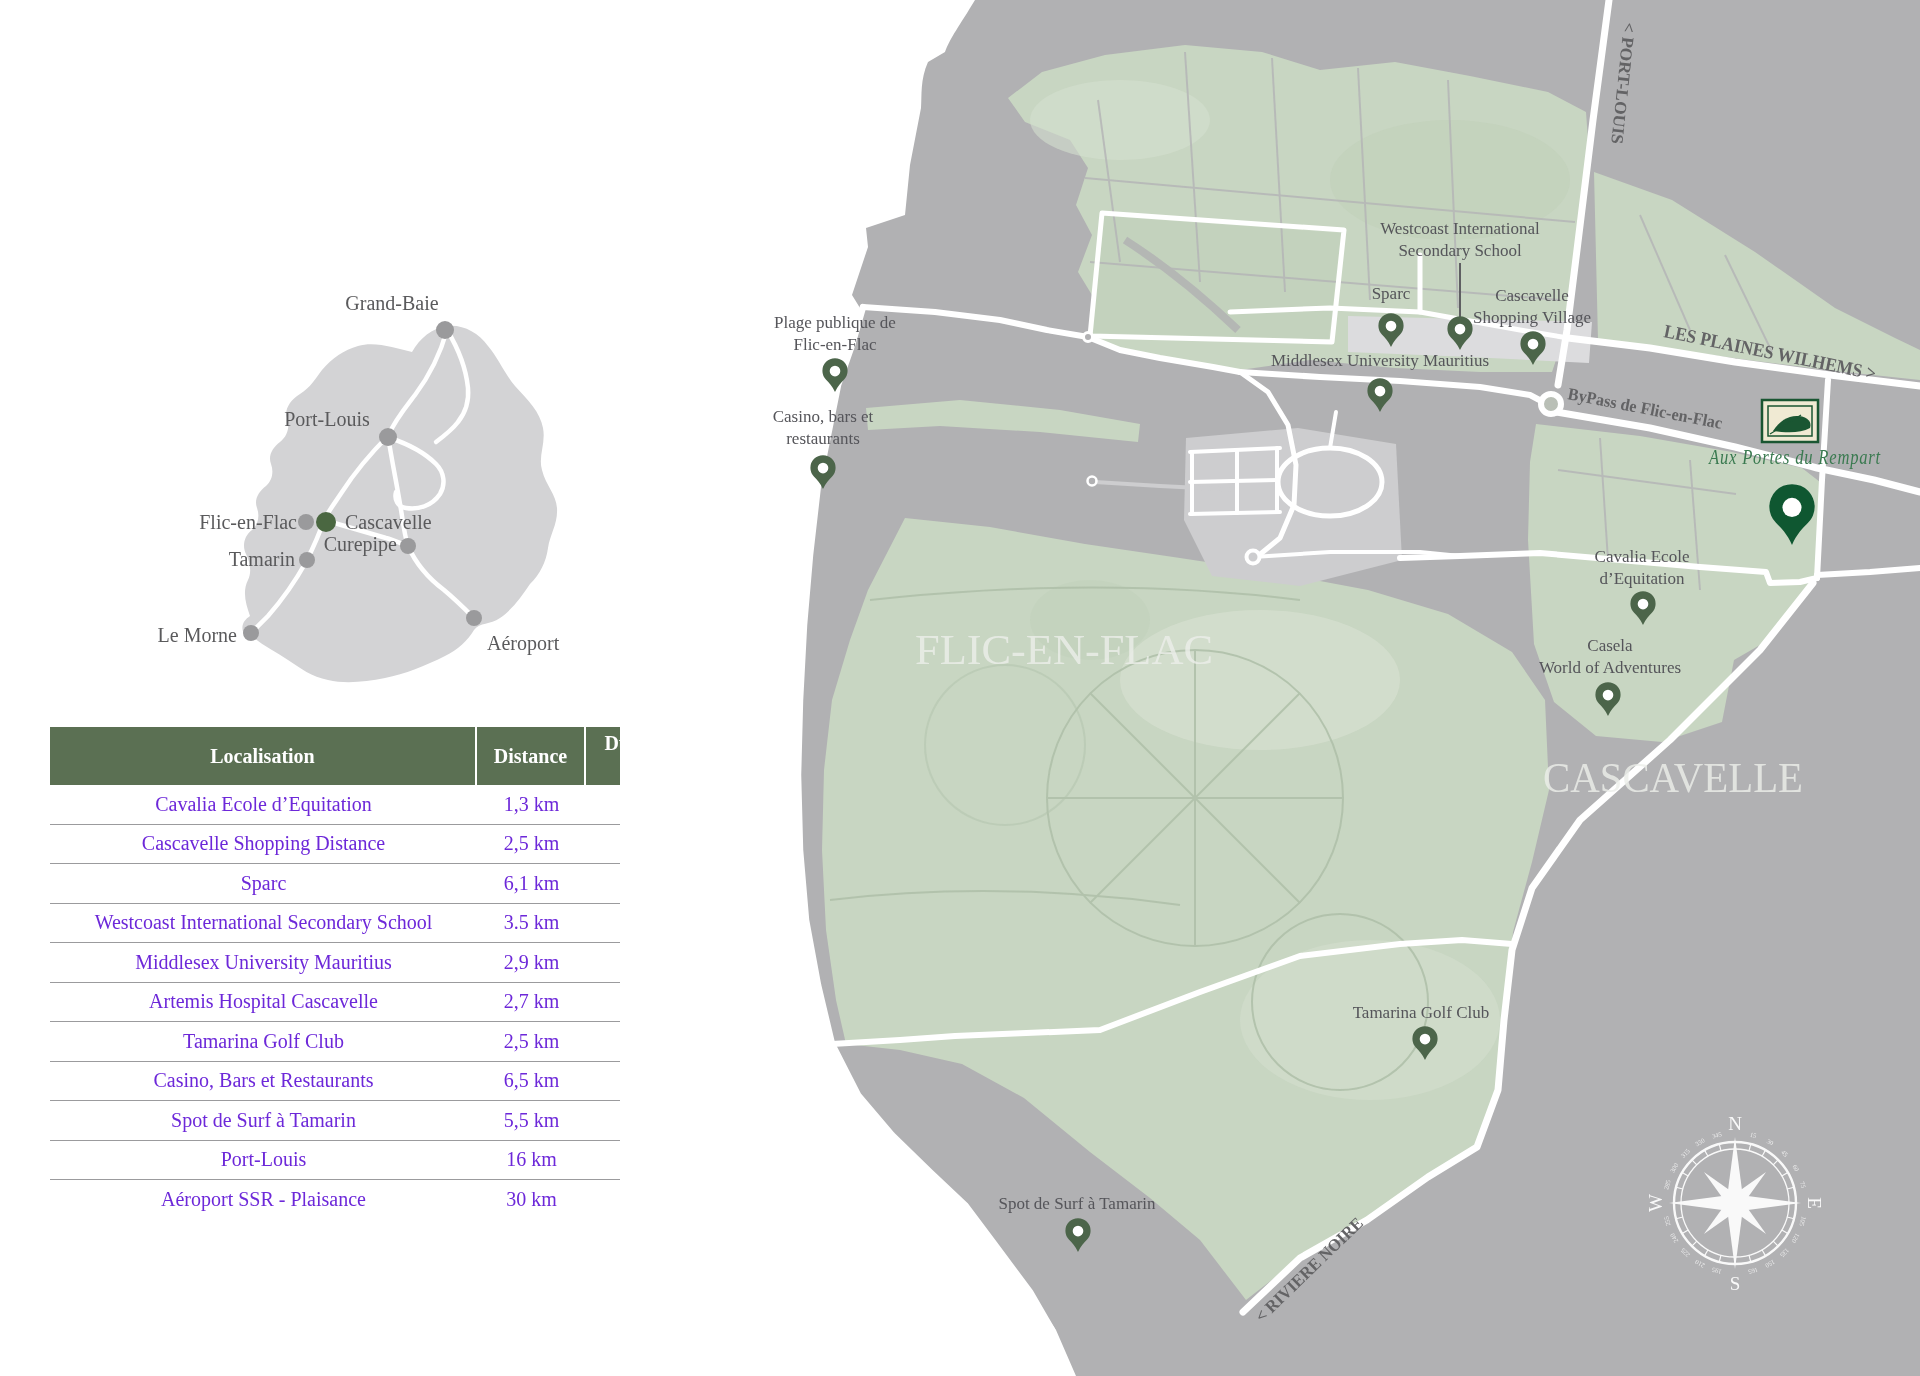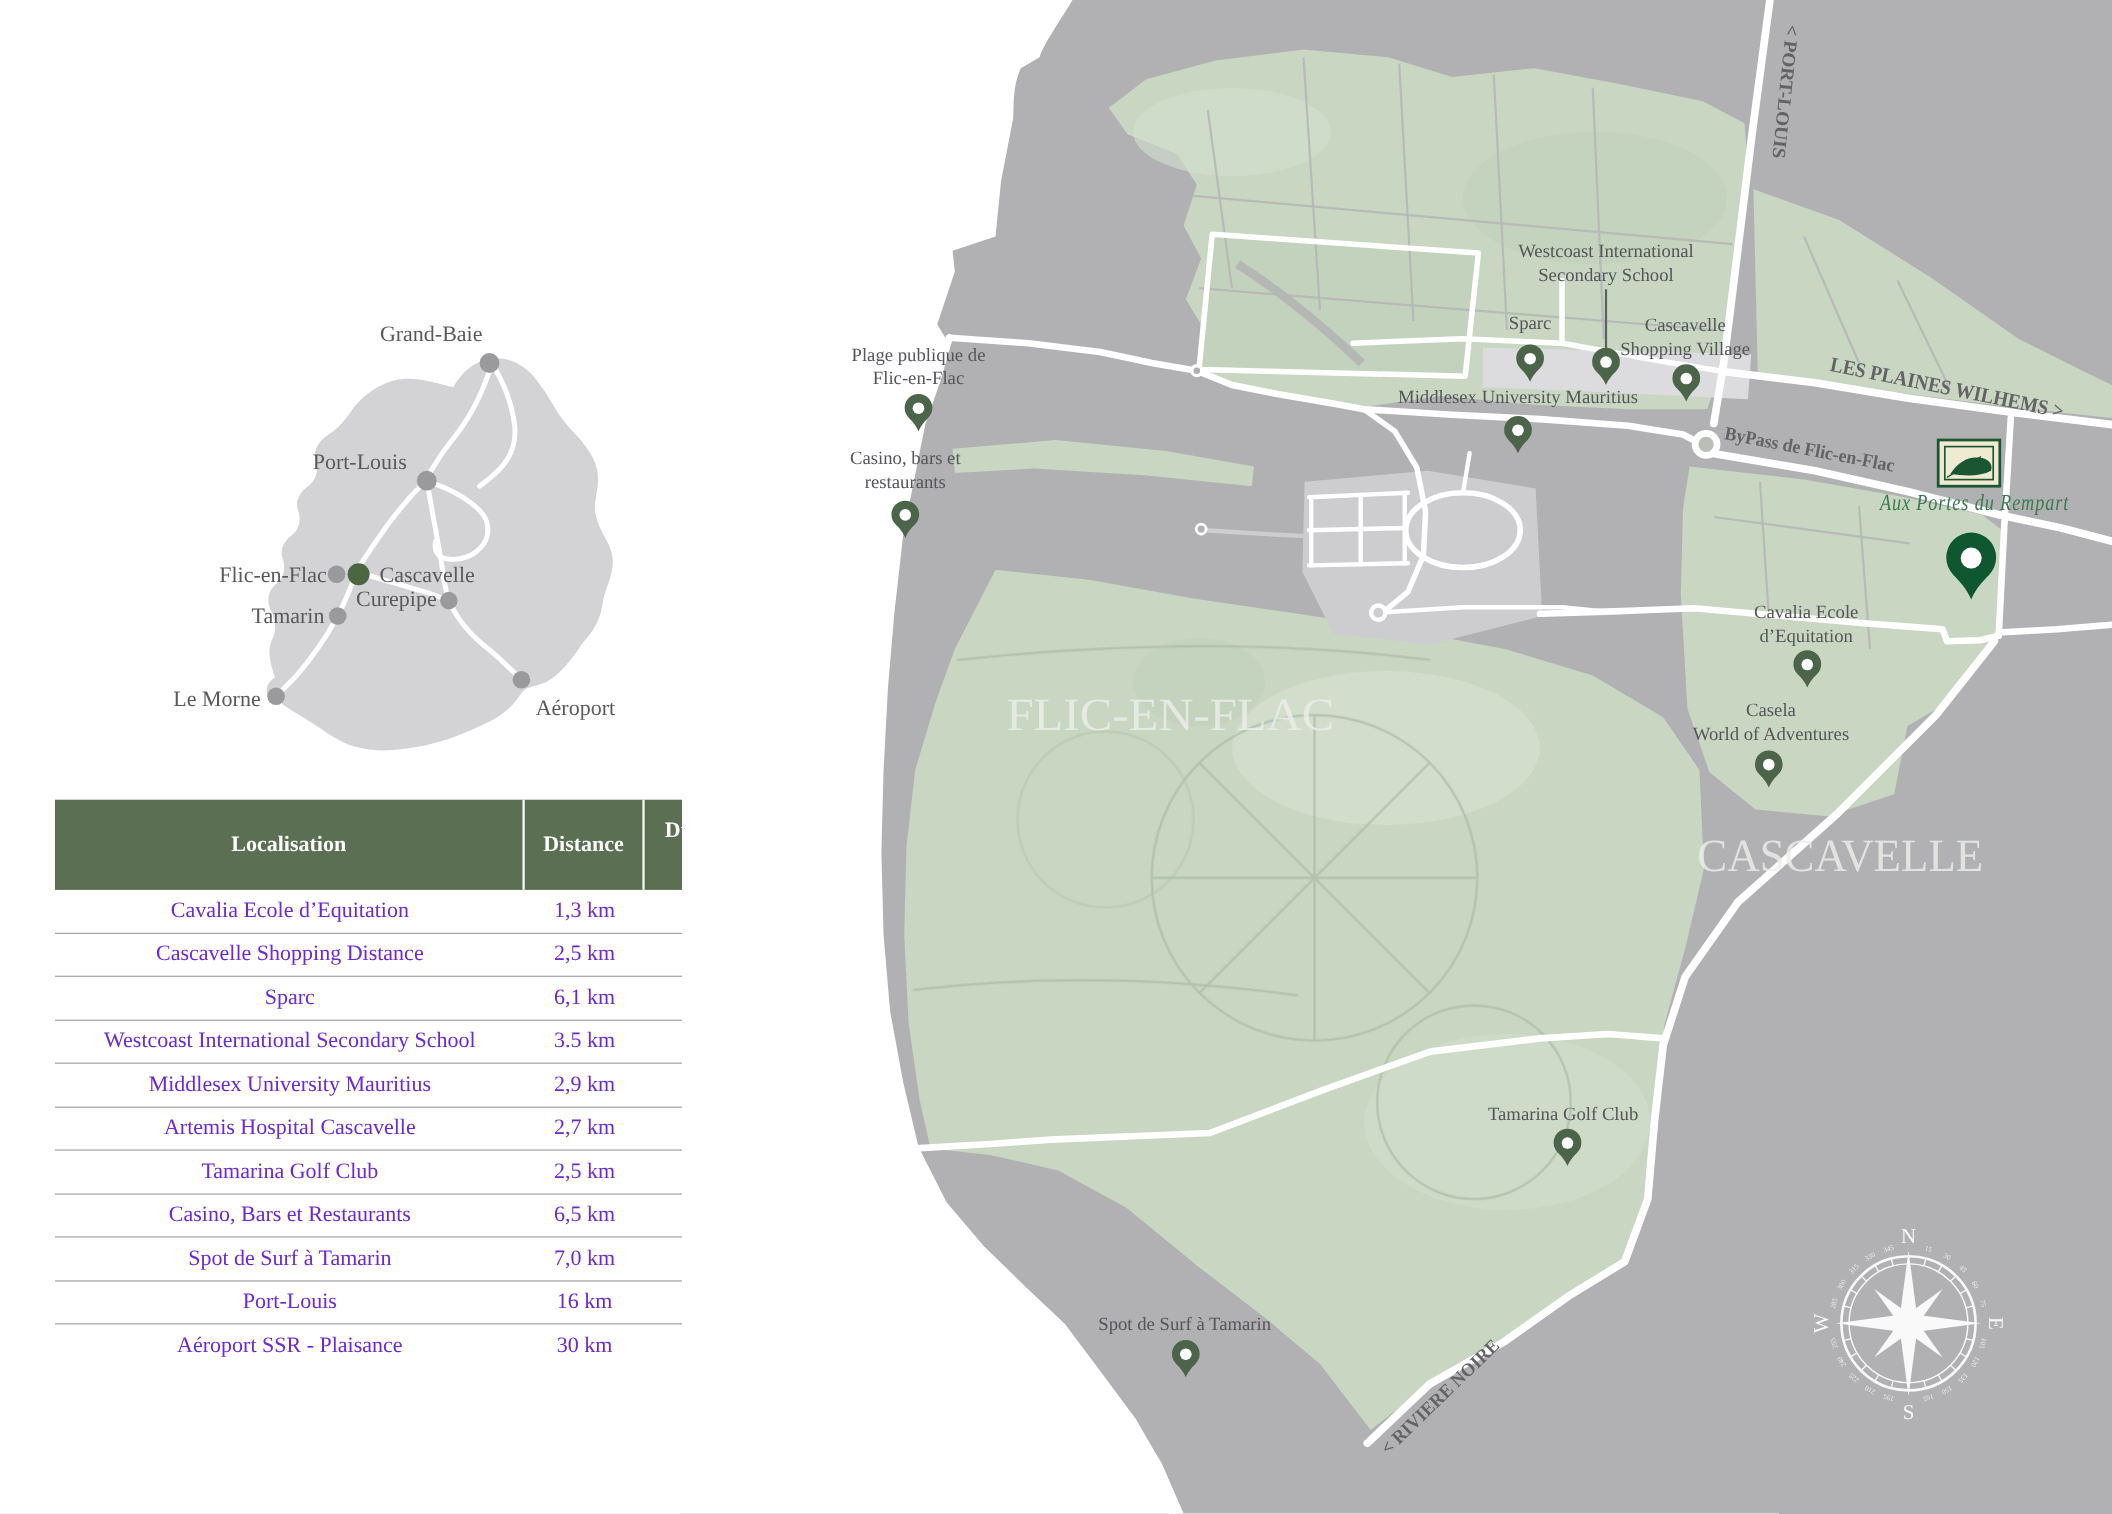--- a/index.html
+++ b/index.html
@@ -8,21 +8,21 @@
   svg text{font-family:"Liberation Serif",serif;}
   #island-svg{position:absolute;left:0;top:0;}
   #map-svg{position:absolute;left:620px;top:0;}
   .island-label{font-size:20px;fill:#5a5a5c;}
   .poi-label{font-size:17px;fill:#55555a;}
   .road-label{fill:#636365;font-weight:bold;}
   .area-label{fill:#eceeea;opacity:.82;}
   .compass{fill:#fff;opacity:.92;}
   
   #distance-table{position:absolute;left:50px;top:727px;width:705px;}
-  .t-head{display:grid;grid-template-columns:427px 109px 169px;background:#5b7053;color:#fff;height:82px;}
+  .t-head{display:grid;grid-template-columns:427px 109px 169px;background:#5b7053;color:#fff;height:58px;}
   .t-head .hc{display:flex;flex-direction:column;align-items:center;justify-content:center;
      font-weight:bold;font-size:20px;line-height:25px;border-right:2px solid #fff;}
   .t-head .hc:last-child{border-right:none;}
   .t-body .t-row{display:grid;grid-template-columns:427px 109px 169px;height:39.5px;
      box-sizing:border-box;border-bottom:1.5px solid #9b9b9d;}
   .t-body .t-row:last-child{border-bottom:none;}
   .t-row div{display:flex;align-items:center;justify-content:center;font-size:20px;color:#6d28d9;}
 </style>
 </head>
 <body>
@@ -136,21 +136,21 @@
           <div>2,5 km</div>
           <div>4 minutes</div>
         </div>
         <div class="t-row">
           <div>Casino, Bars et Restaurants</div>
           <div>6,5 km</div>
           <div>10 minutes</div>
         </div>
         <div class="t-row">
           <div>Spot de Surf à Tamarin</div>
-          <div>7,0 km</div>
+          <div>5,5 km</div>
           <div>10 minutes</div>
         </div>
         <div class="t-row">
           <div>Port-Louis</div>
           <div>16 km</div>
           <div>20 minutes</div>
         </div>
         <div class="t-row">
           <div>Aéroport SSR - Plaisance</div>
           <div>30 km</div>

